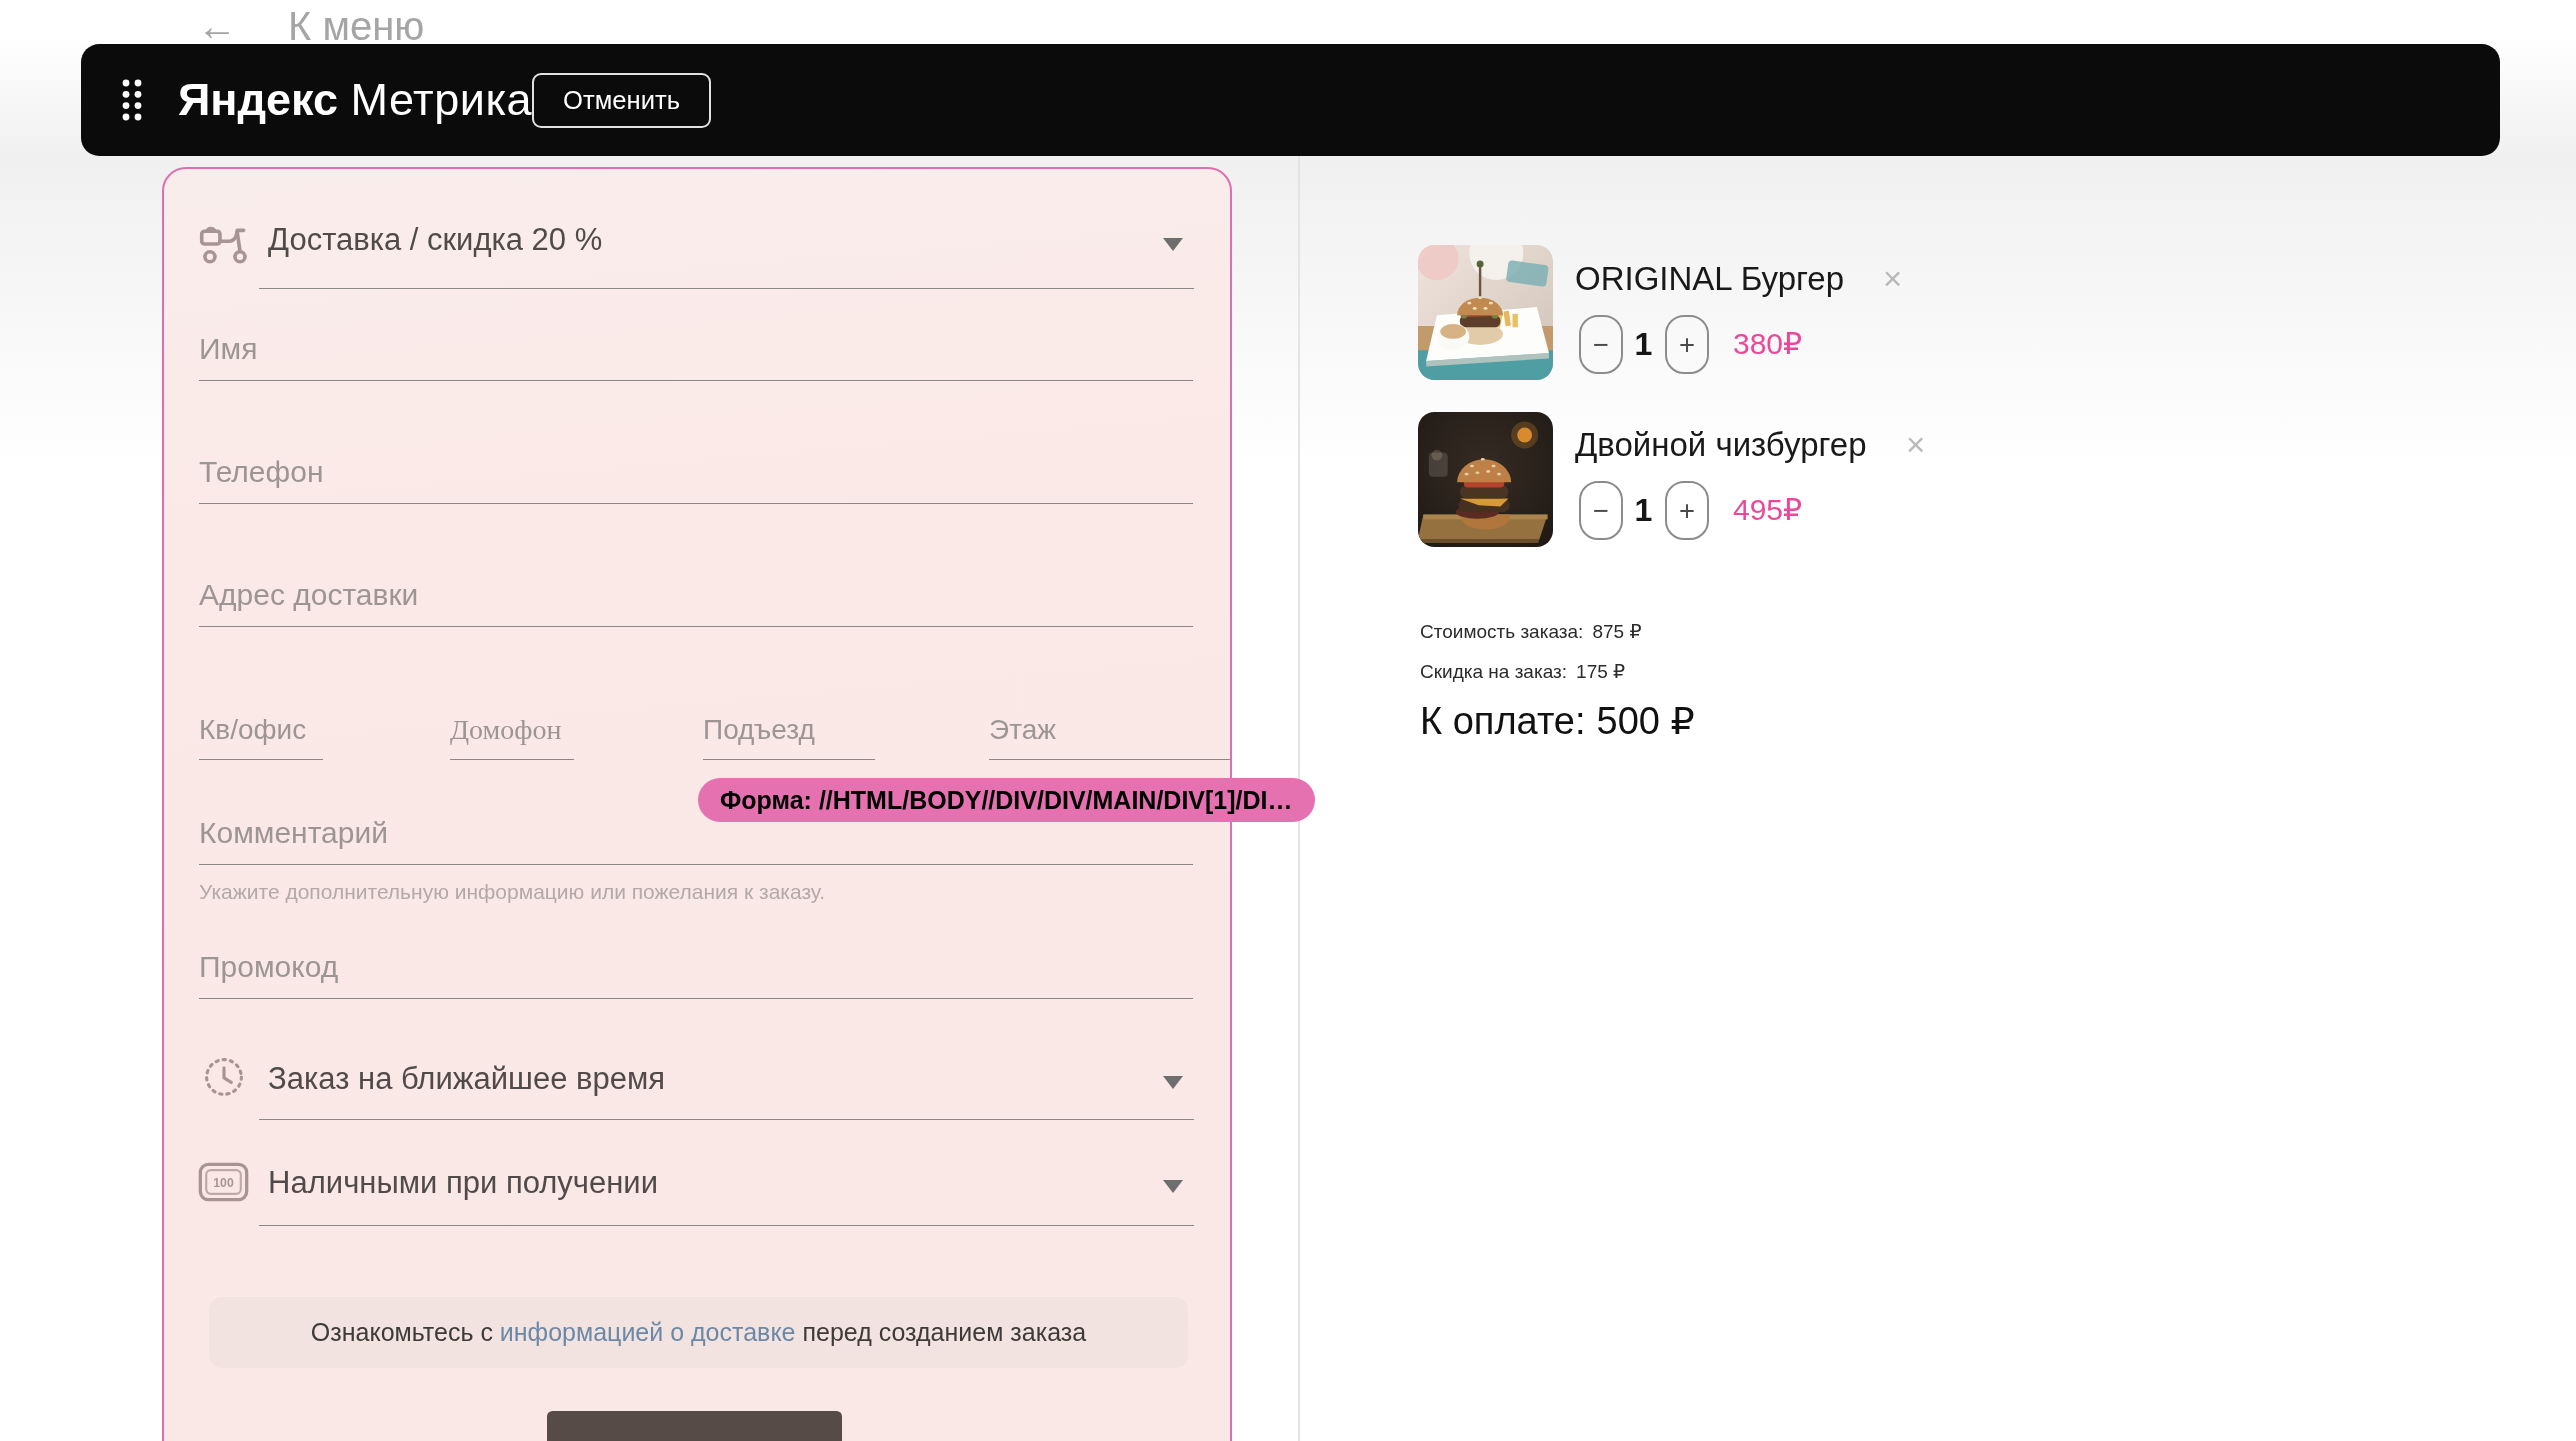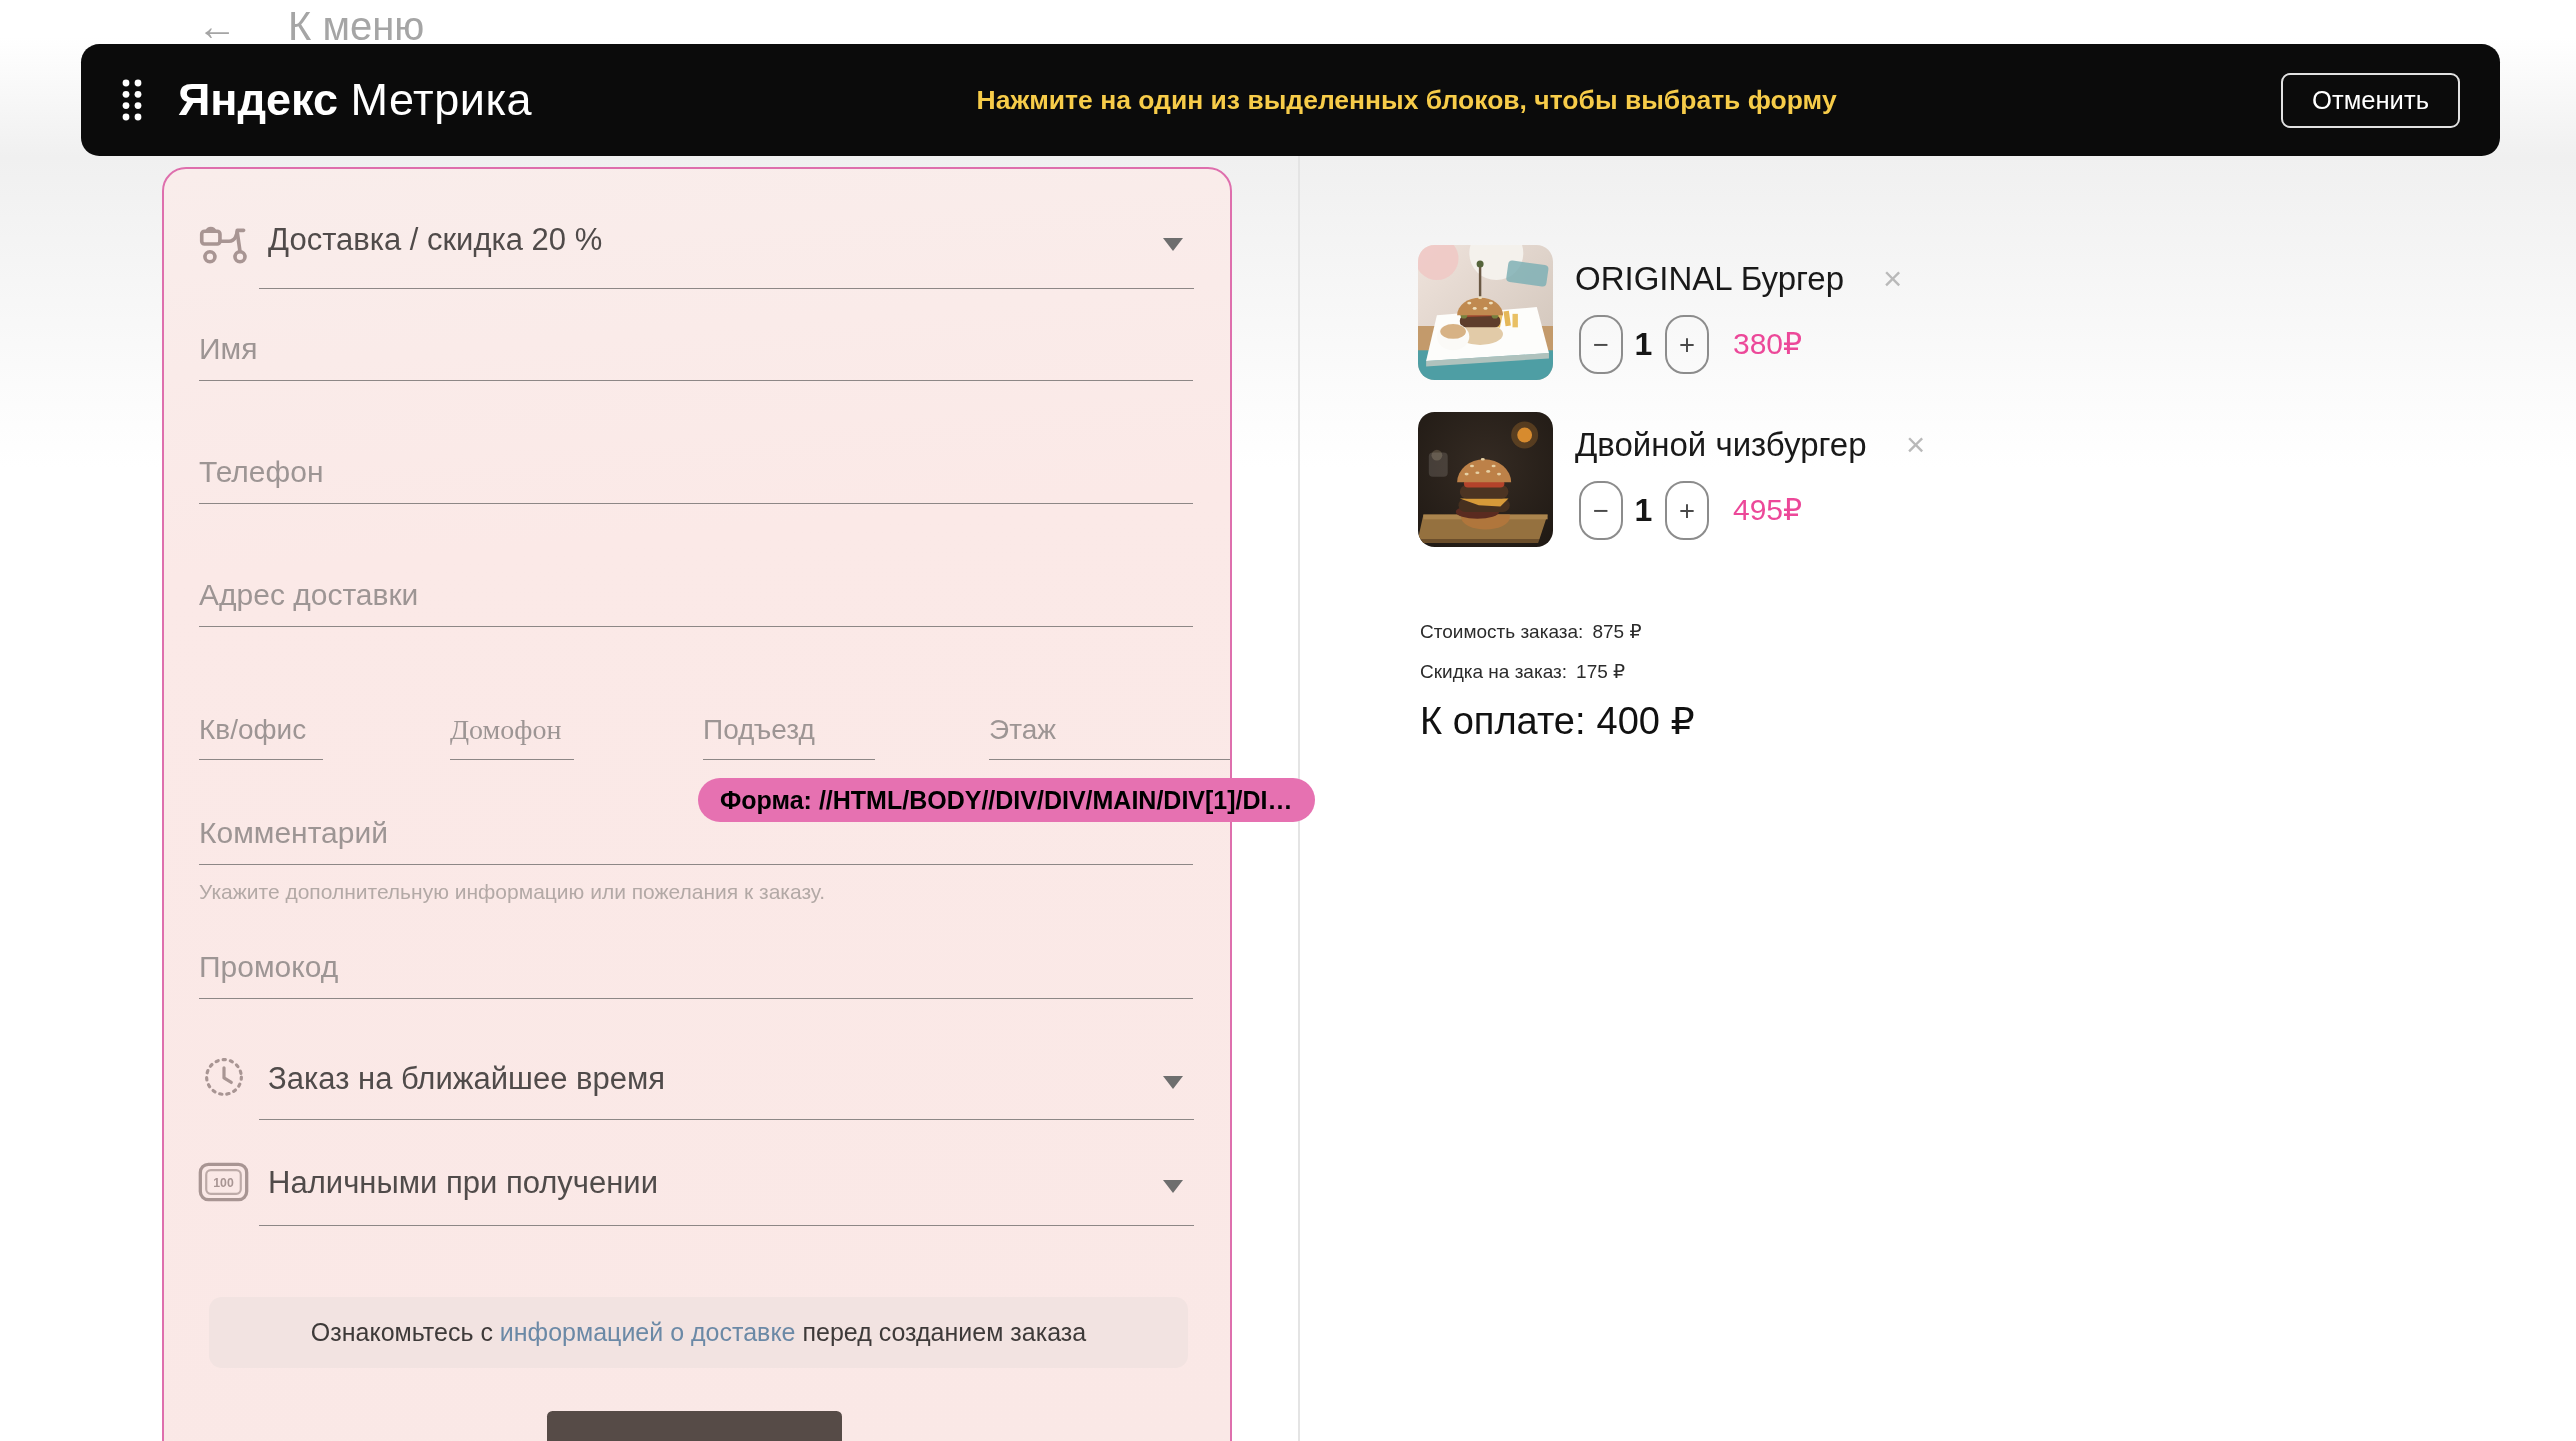--- a/index.html
+++ b/index.html
@@ -99,21 +99,20 @@
       <circle cx="5" cy="27.6" r="3.4"></circle>
         <circle cx="17" cy="27.6" r="3.4"></circle>
       <circle cx="5" cy="39" r="3.4"></circle>
         <circle cx="17" cy="39" r="3.4"></circle>
     </g>
   </svg>
   <div class="brand">
     <b>Яндекс</b>
     <span>Метрика</span>
   </div>
-  <div class="mbar-msg">Нажмите на один из выделенных блоков, чтобы выбрать форму</div>
   <button class="cancel-btn">Отменить</button>
 </div>
 
 <div class="abs panel"></div>
 
 <svg class="abs fi" style="left:199px;top:223px;width:51px;height:42px;" viewBox="0 0 56 46">
   <g class="stk" stroke-width="4">
     <rect x="3" y="9" width="20" height="14" rx="3"></rect>
     <path d="M9,9 c0,-4 8,-4 8,0"></path>
     <circle cx="12" cy="37" r="5.5"></circle>
@@ -251,14 +250,14 @@
 </div>
 <div class="abs ctitle" style="left:1575px;top:426px;">Двойной чизбургер</div>
 <div class="abs xbtn" style="left:1906px;top:428px;">×</div>
 <button class="abs step" style="left:1579px;top:481px;">−</button>
 <div class="abs qty" style="left:1625px;top:492px;">1</div>
 <button class="abs step" style="left:1665px;top:481px;">+</button>
 <div class="abs price" style="left:1733px;top:492px;">495₽</div>
 
 <div class="abs sumline" style="left:1420px;top:620px;"><span>Стоимость заказа:</span><span class="v">875 ₽</span></div>
 <div class="abs sumline" style="left:1420px;top:660px;"><span>Скидка на заказ:</span><span class="v">175 ₽</span></div>
-<div class="abs total" style="left:1420px;top:699px;"><span>К оплате:</span><span class="v">400 ₽</span></div>
+<div class="abs total" style="left:1420px;top:699px;"><span>К оплате:</span><span class="v">500 ₽</span></div>
 
 
 </body></html>

